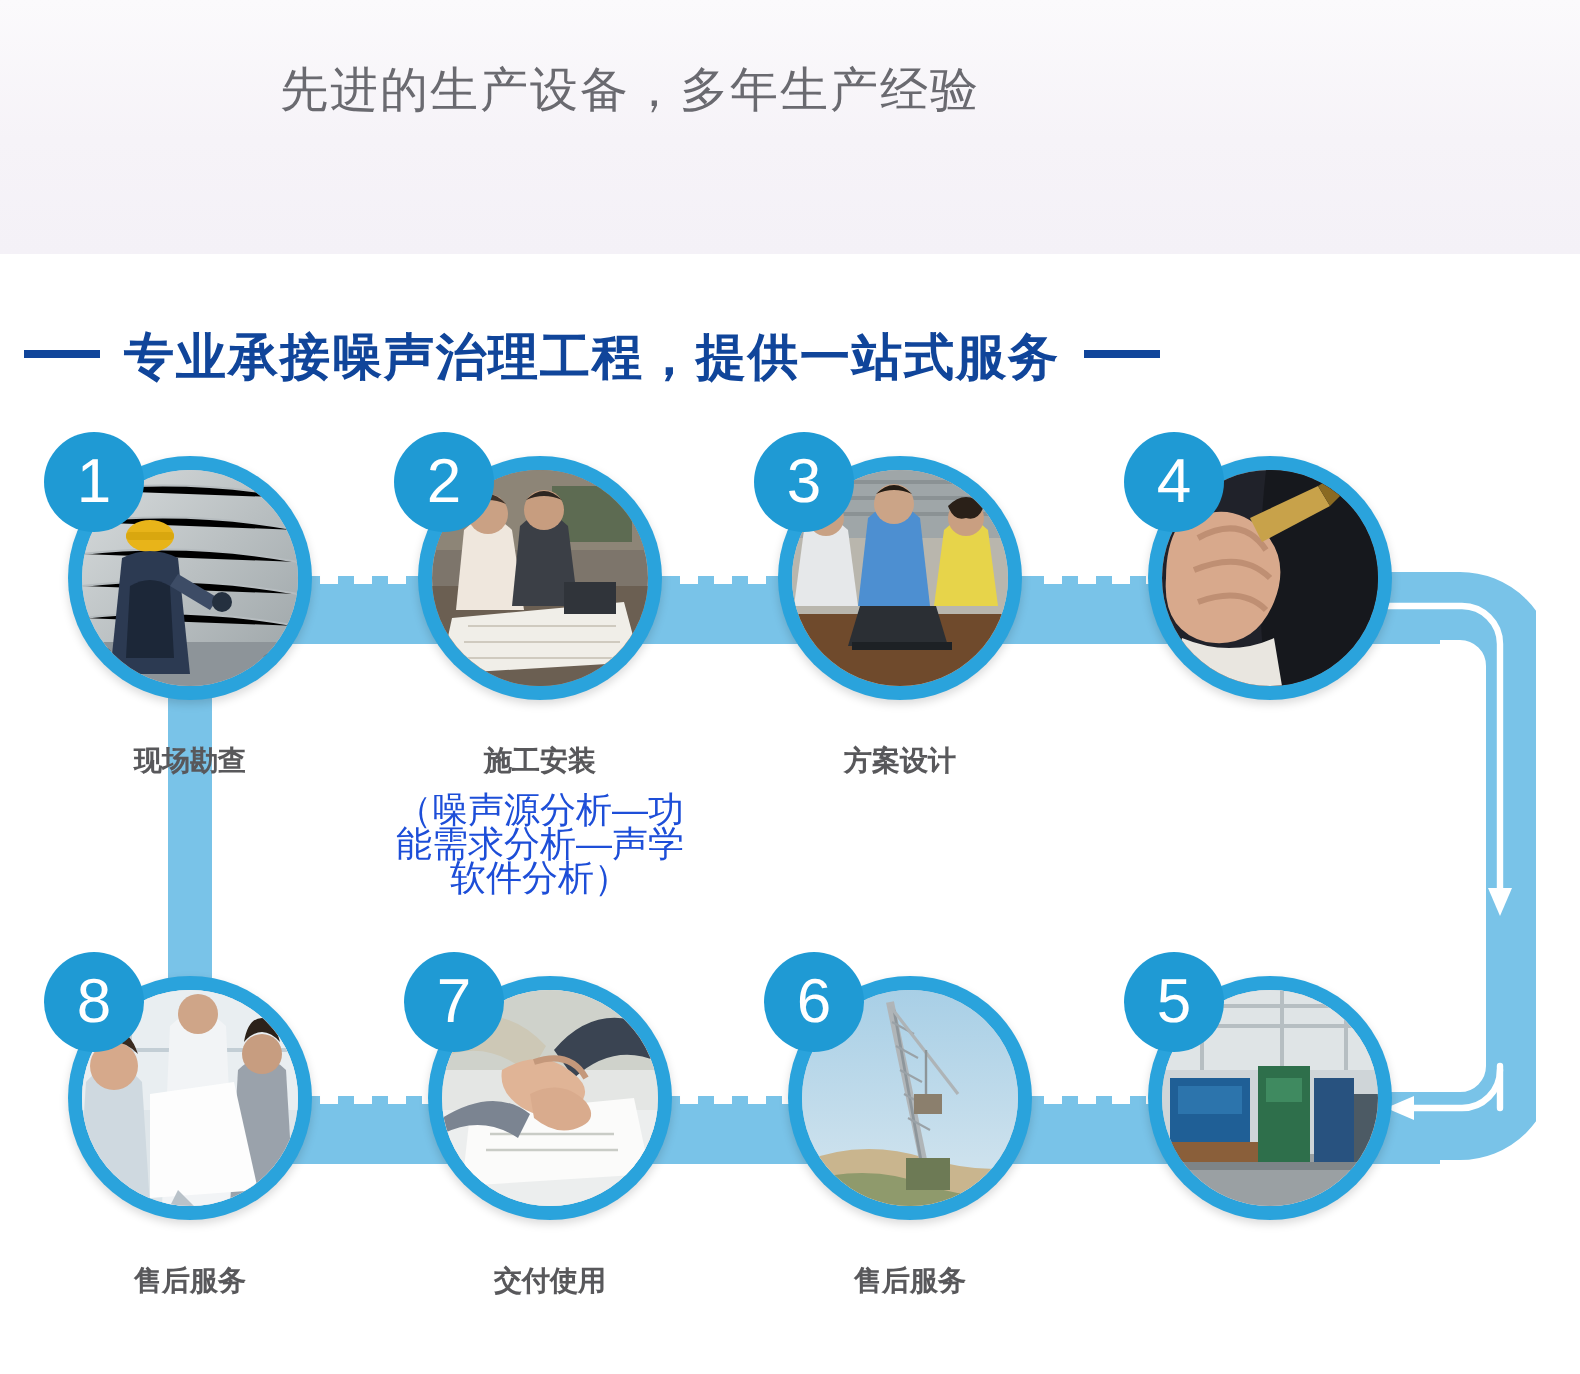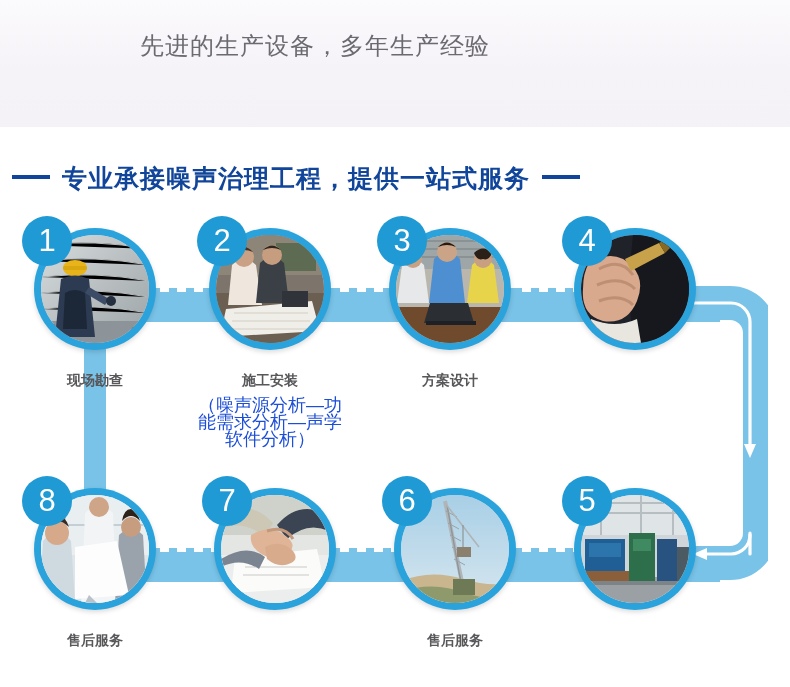--- a/index.html
+++ b/index.html
@@ -331,20 +331,21 @@
           <path d="M0 18 q30 -14 52 10 l-8 14 q-22 -18 -44 -8z" fill="#cdc8b6"></path>
           <path d="M108 20 q-30 -16 -52 10 l10 14 q20 -18 42 -8z" fill="#3a4452"></path>
           <path d="M30 40 q20 -12 36 2 q10 8 2 16 q-10 10 -26 2 q-14 -8 -12 -20z" fill="#e0b496"></path>
           <path d="M46 36 q18 -6 26 8" stroke="#c4987b" stroke-width="3" fill="none"></path>
           <path d="M0 64 q26 -16 44 -2 l-6 12 q-18 -12 -38 -2z" fill="#7b8491"></path>
           <path d="M44 52 q16 -8 28 4 q6 8 -2 12 q-12 6 -24 -4z" fill="#d9ab8d"></path>
         </svg>
       </div>
       <div class="badge">7</div>
     </div>
+    <div class="caption">交付使用</div>
   </div>
 
   <div class="node" style="left:380px;top:488px;">
     <div class="circle-wrap">
       <div class="ring"></div>
       <div class="photo">
         <svg viewBox="0 0 108 108">
           <defs>
             <linearGradient id="sky6" x1="0" y1="0" x2="0" y2="1">
               <stop offset="0" stop-color="#a8cfe6"></stop>

